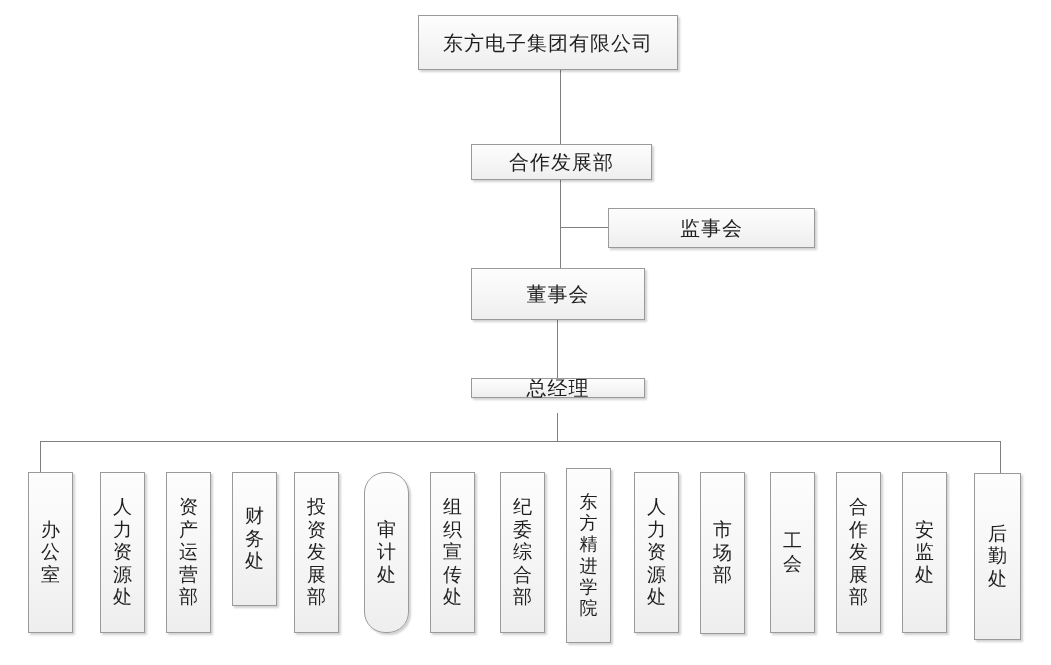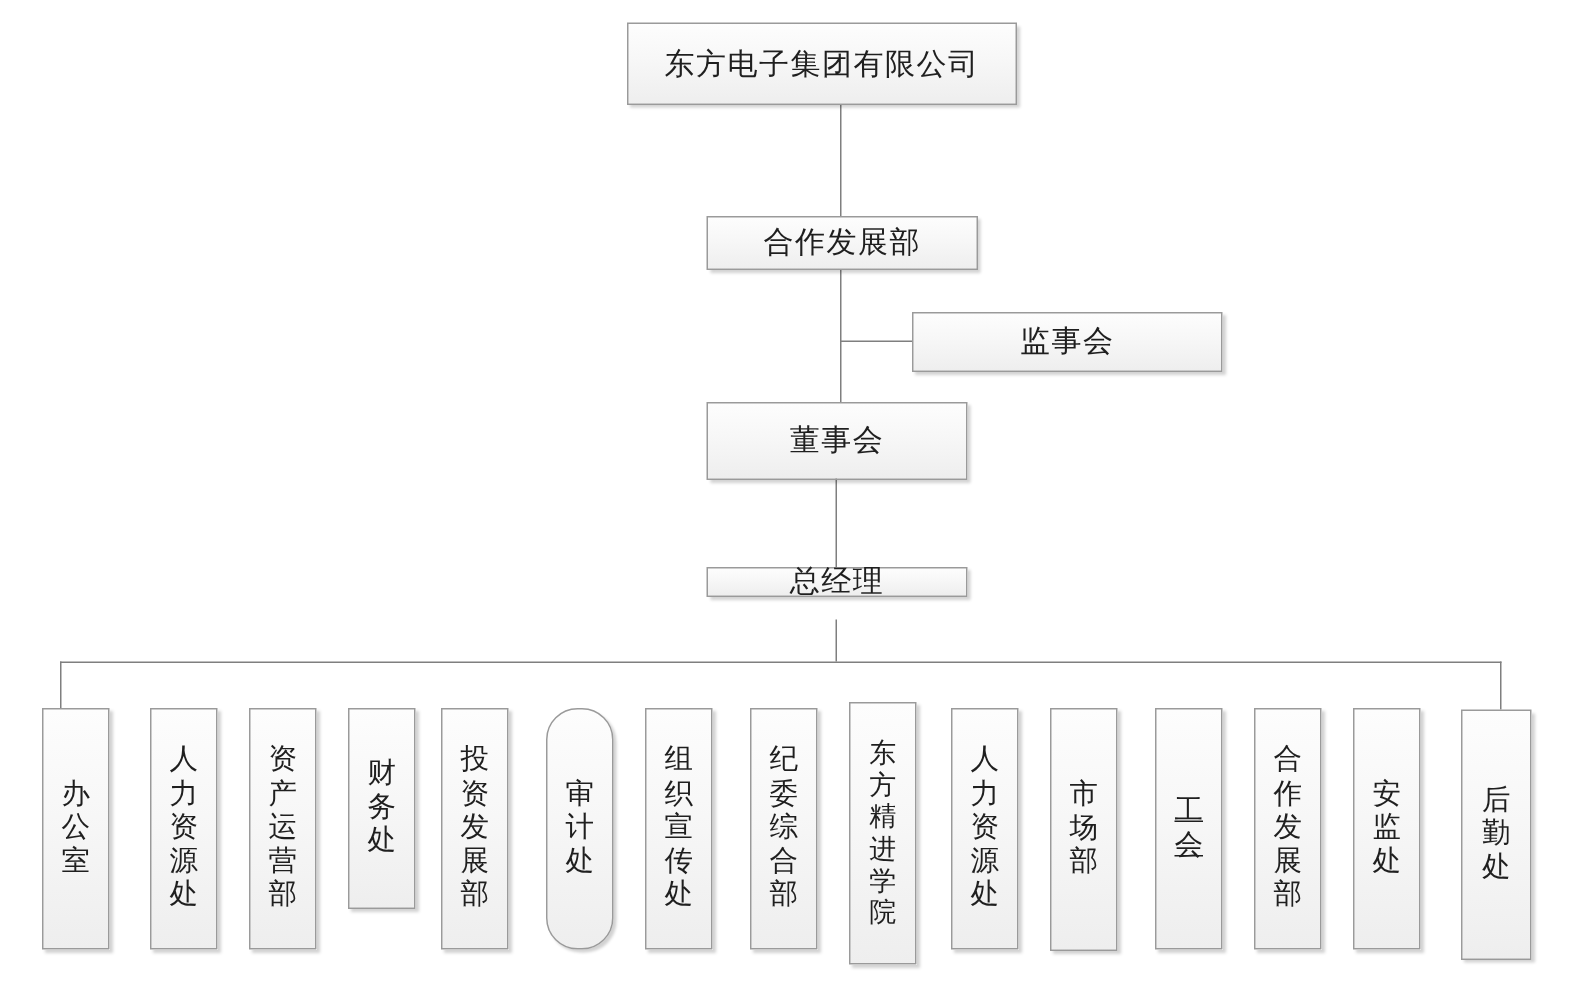--- a/index.html
+++ b/index.html
@@ -143,21 +143,21 @@
   </div>
 
   <div class="node v-node" style="left:634px; top:472px; width:45px; height:161px;">
     <span class="vtext">人力资源处</span>
   </div>
 
   <div class="node v-node" style="left:700px; top:472px; width:45px; height:162px;">
     <span class="vtext">市场部</span>
   </div>
 
-  <div class="node v-node" style="left:770px; top:472px; width:45px; height:161px;text-decoration:underline;">
+  <div class="node v-node" style="left:770px; top:472px; width:45px; height:161px;">
     <span class="vtext">工会</span>
   </div>
 
   <div class="node v-node" style="left:836px; top:472px; width:45px; height:161px;">
     <span class="vtext">合作发展部</span>
   </div>
 
   <div class="node v-node" style="left:902px; top:472px; width:45px; height:161px;">
     <span class="vtext">安监处</span>
   </div>

